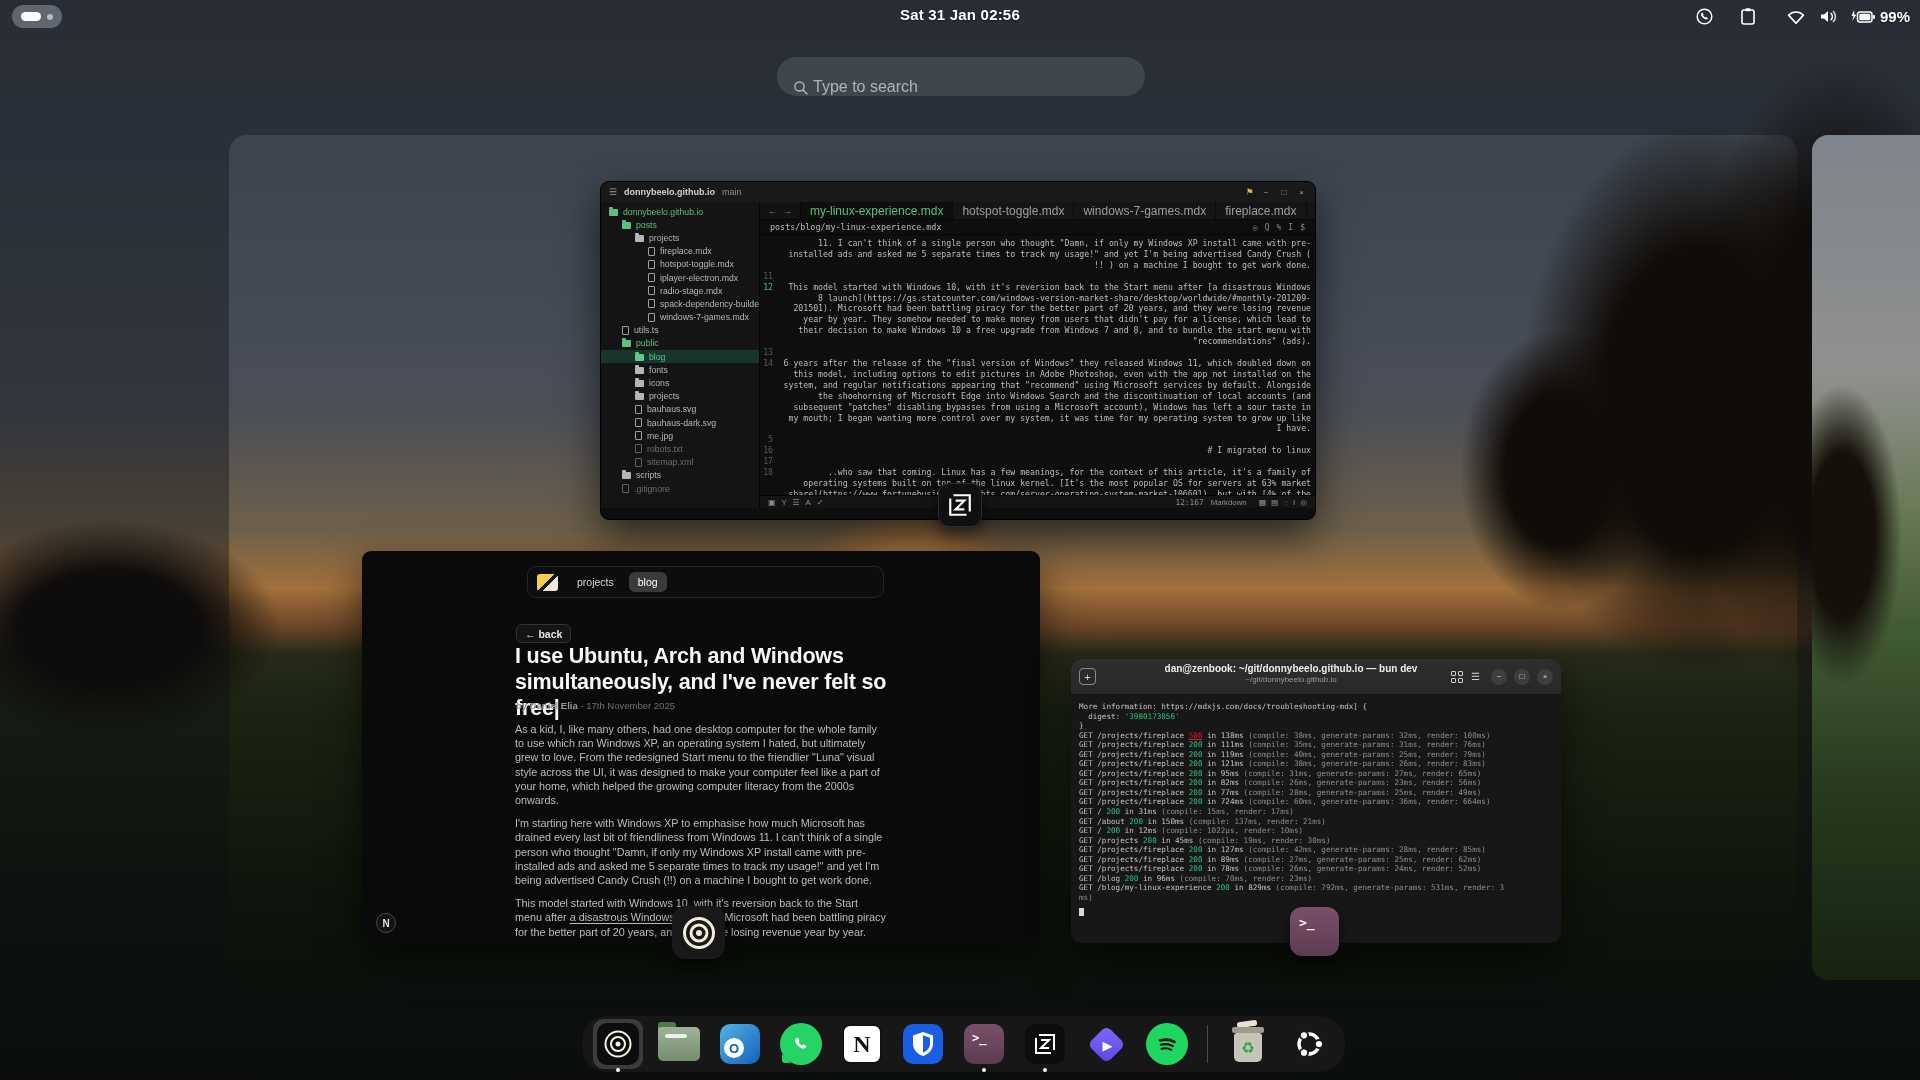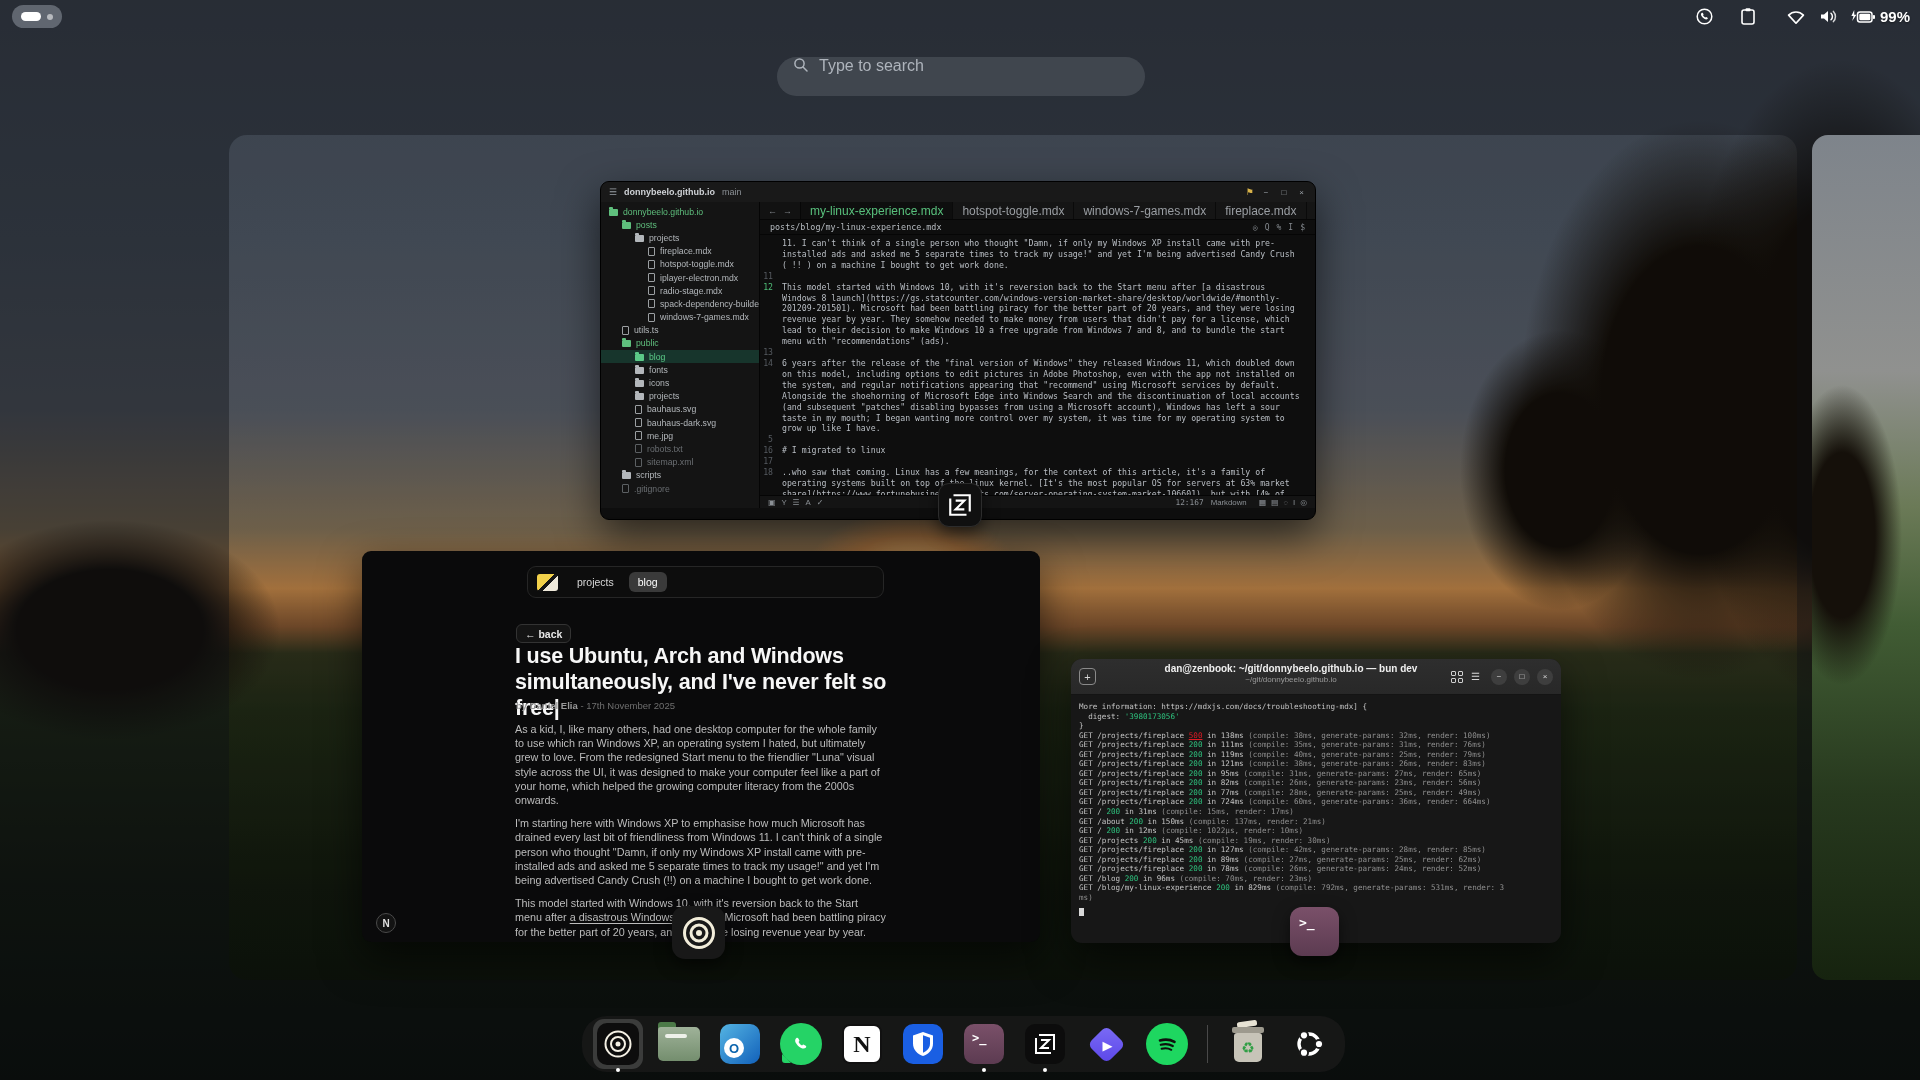--- a/index.html
+++ b/index.html
@@ -25,21 +25,21 @@
            display:flex;align-items:center;gap:6px;padding:0 9px;cursor:pointer;}
   #ws-pill .cap{width:20px;height:9px;border-radius:5px;background:#fff;}
   #ws-pill .dot{width:6px;height:6px;border-radius:50%;background:rgba(255,255,255,.55);}
   #clock{position:absolute;left:0;right:0;text-align:center;top:6px;font-weight:700;letter-spacing:.2px;}
   #tray{position:absolute;right:10px;top:0;height:33px;display:flex;align-items:center;}
   #tray svg{display:block;}
   .tray-gap{width:26px;}
   #battery-label{font-weight:700;font-size:15px;margin-left:4px;}
   
   #searchbar{position:absolute;left:777px;top:57px;width:368px;height:39px;border-radius:20px;
-             background:rgba(225,230,238,.13);display:flex;align-items:flex-start;padding:0 16px;gap:10px;cursor:text;}
+             background:rgba(225,230,238,.13);display:flex;align-items:flex-end;padding:0 16px;gap:4px;cursor:text;}
   #searchbar .ph{color:#aeb4bc;font-size:16px;}
   
   .win{position:absolute;border-radius:9px;overflow:hidden;box-shadow:0 16px 42px rgba(0,0,0,.6);cursor:pointer;}
   
   #editor{left:600px;top:181px;width:716px;height:339px;background:#0e0e0e;border:1px solid #000;}
   #ed-titlebar{height:20px;background:#191919;display:flex;align-items:center;padding:0 8px;gap:7px;font-size:9px;color:#cfd2d6;}
   #ed-titlebar .menu{color:#9aa0a6;font-size:9px;}
   #ed-titlebar .proj{font-weight:700;}
   #ed-titlebar .branch{color:#8b9095;}
   #ed-titlebar .sp{flex:1;}
@@ -66,21 +66,21 @@
   .ed-tab.git .git-glyph::before{content:"";position:absolute;left:3.5px;top:1px;width:1px;height:7px;background:currentColor;}
   .ed-tab.git .git-glyph::after{content:"";position:absolute;left:2px;top:-1px;width:3px;height:3px;border:1px solid currentColor;border-radius:50%;}
   #ed-breadcrumb{height:15px;background:#0e0e0e;border-bottom:1px solid #060606;display:flex;align-items:center;
                  font-family:"DejaVu Sans Mono",monospace;font-size:8.4px;color:#b6bbc0;padding:0 10px;}
   #ed-breadcrumb .sp{flex:1;}
   #ed-breadcrumb .bc-ic{color:#84898e;margin-left:7px;font-size:8px;}
   #ed-code{flex:1;overflow:hidden;padding-top:3px;}
   .code-line{display:flex;font-family:"DejaVu Sans Mono",monospace;font-size:8.2px;line-height:10.9px;color:#b9bec4;}
   .code-line .ln{width:22px;flex-shrink:0;text-align:right;padding-right:9px;color:#565b61;}
   .code-line.active .ln{color:#4fbf78;}
-  .code-line .ct{flex:1;white-space:pre-wrap;word-break:break-word;padding-right:11px;}
+  .code-line .ct{flex:1;white-space:pre-wrap;word-break:break-word;padding-right:4px;text-align:right;}
   #ed-status{height:13px;background:#141414;border-top:1px solid #050505;display:flex;align-items:center;
              font-size:7.8px;color:#8b9095;padding:0 8px;gap:7px;}
   #ed-status .sp{flex:1;}
   #ed-status .st-r{font-family:"DejaVu Sans Mono",monospace;}
   
   #blog{left:362px;top:551px;width:678px;height:391px;background:#0a0a0b;color:#e8e8e8;}
   #blog-nav{position:absolute;left:165px;top:15px;width:357px;height:32px;border:1px solid #262626;border-radius:9px;
             background:#0d0d0d;display:flex;align-items:center;padding:0 9px;gap:10px;}
   #blog-logo{width:21px;height:17px;border-radius:3px;position:relative;overflow:hidden;
              background:linear-gradient(135deg,#f2d14a 0 45%,#161616 45% 60%,#efe9da 60% 100%);}
@@ -191,20 +191,21 @@
 
   <div id="neighbor-ws">
     <div class="tree" style="left:-30px;top:250px;width:120px;height:300px;"></div>
   </div>
 
   <div id="topbar">
     <div id="ws-pill">
       <span class="cap"></span>
       <span class="dot"></span>
     </div>
+    <div id="clock">Sat 31 Jan 02:56</div>
     <div id="tray">
       <svg width="19" height="19" viewBox="0 0 19 19">
         <circle cx="9.5" cy="9.5" r="7.3" fill="none" stroke="#fff" stroke-width="1.5"></circle>
         <path d="M6.6 6.1c.5-.5 1-.4 1.2 0l.7 1.2c.2.3-.1.7-.4 1 .3.9 1.3 1.9 2.2 2.2.3-.3.7-.6 1-.4l1.2.7c.4.2.5.7 0 1.2-.6.6-1.7.7-2.8.1-1.5-.8-2.8-2.1-3.5-3.5-.5-1.1-.2-2 .4-2.5z" fill="#fff"></path>
       </svg>
       <span class="tray-gap"></span>
       <svg width="16" height="19" viewBox="0 0 16 19">
         <rect x="2" y="3" width="12" height="14" rx="2" fill="none" stroke="#fff" stroke-width="1.6"></rect>
         <rect x="5.5" y="1.2" width="5" height="3" rx="1" fill="#fff"></rect>
       </svg>

